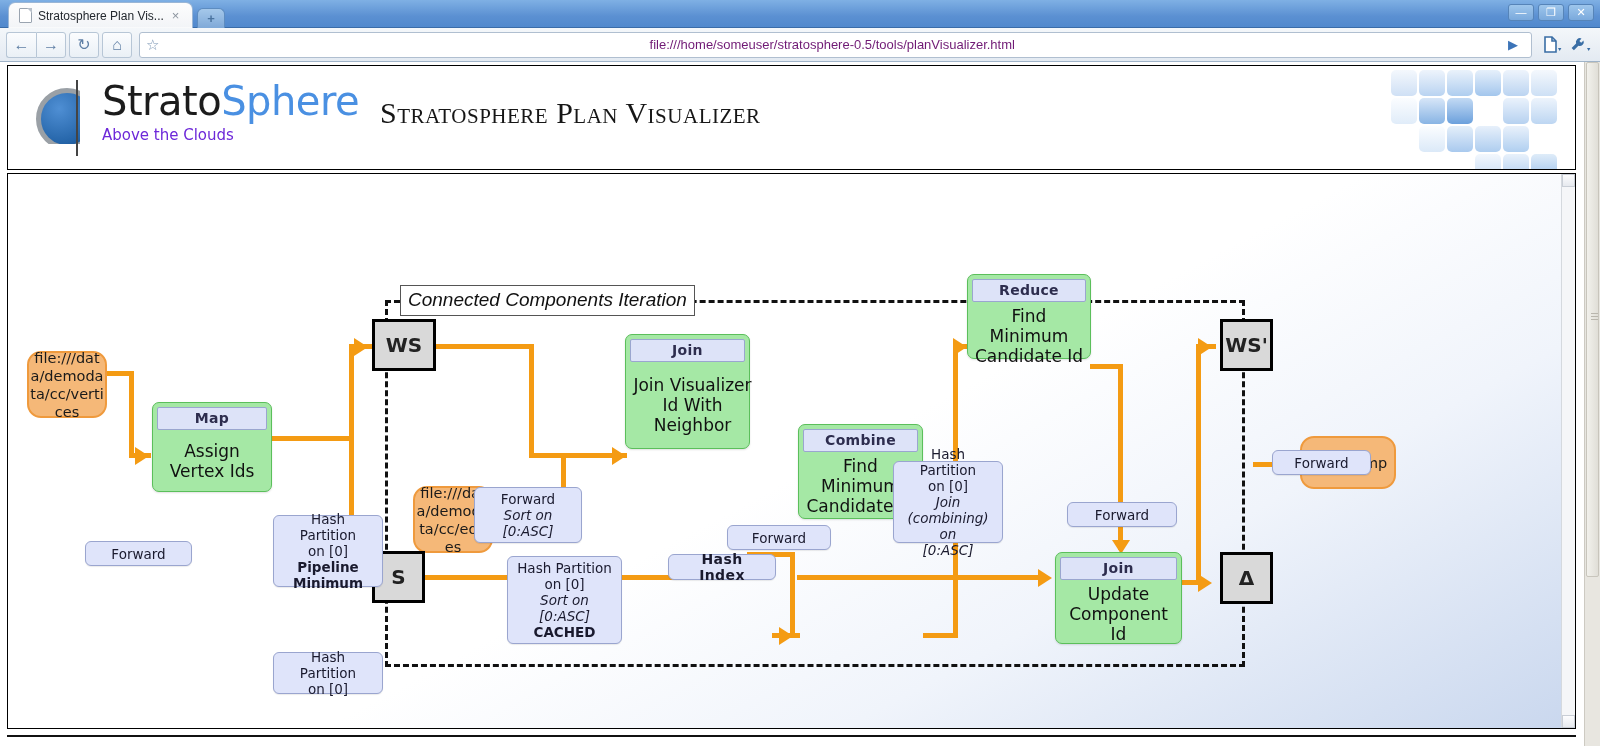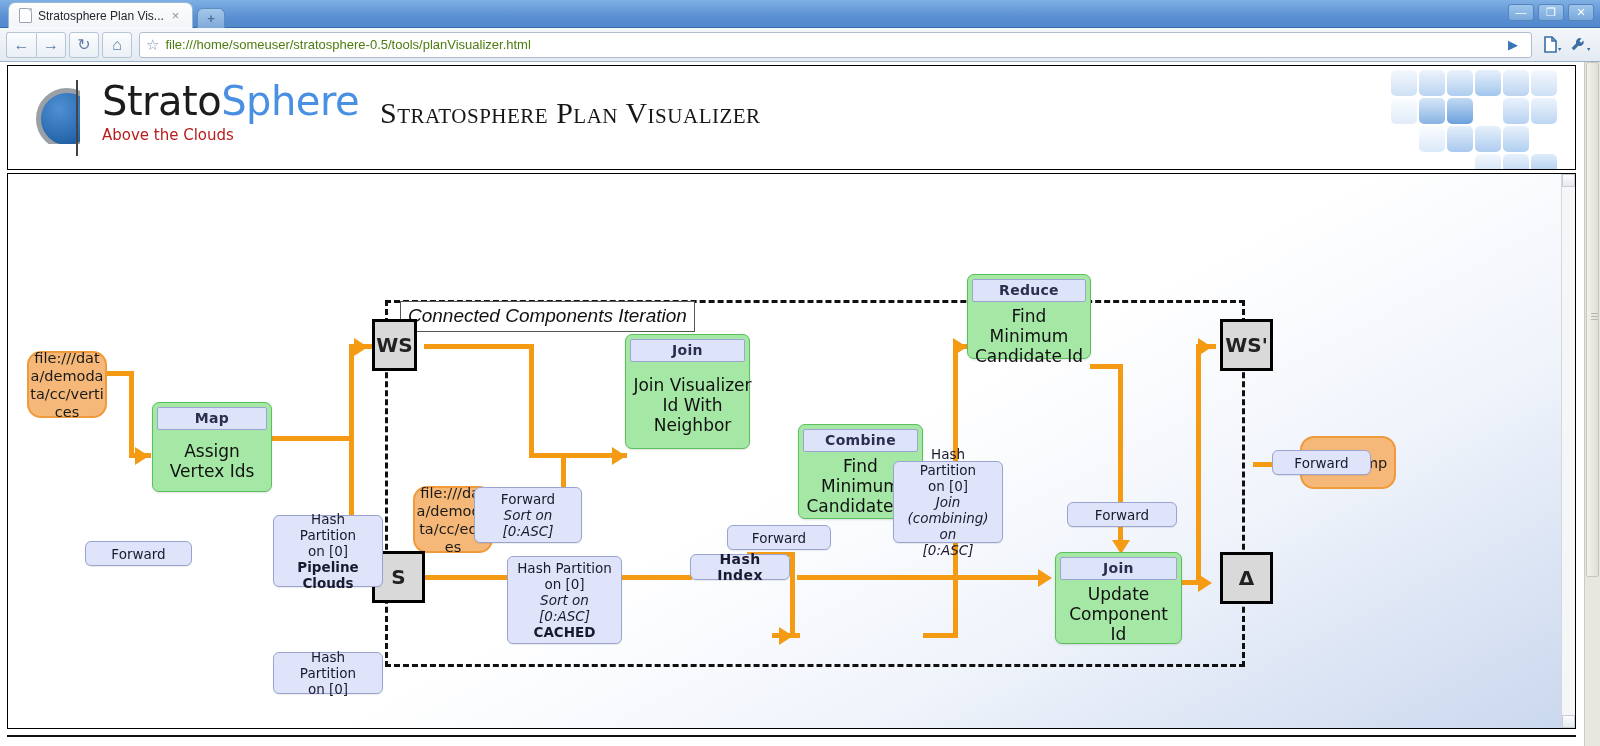--- a/index.html
+++ b/index.html
@@ -105,22 +105,22 @@
     flex: 1;
     height: 26px; margin: 0 4px;
     background: #fff;
     border: 1px solid #b0bfd0;
     border-radius: 3px;
     display: flex; align-items: center;
     padding: 0 4px;
   }
   .star { color: #7d97b5; font-size: 15px; margin: 0 6px 0 2px; }
   .urltext {
-    font-size: 13px; color: #4d7c0f;
-    white-space: nowrap; overflow: hidden; flex: 1;
+    font-size: 13px; color: #701a75;
+    white-space: nowrap; overflow: hidden; flex: 1; text-align: center;
   }
   .go-arrow {
     width: 28px; display:flex; align-items:center; justify-content:center;
     color: #3c74b8; font-size: 13px;
   }
   .tbicon { width: 26px; height: 26px; display: flex; align-items: center; justify-content: center; color: #3a6ea5; }
 
   
   .page {
     position: absolute;
@@ -166,21 +166,21 @@
   .logo-bar {
     position: absolute; left: 48px; top: 0; width: 2px; height: 76px; background: #444;
   }
   .logo-text { margin-left: 22px; position: relative; }
   .logo-title {
     font-size: 40px; line-height: 42px; letter-spacing: -0.5px;
     font-family: "DejaVu Sans", sans-serif;
   }
   .logo-title .s1 { color: #1c1c1c; }
   .logo-title .s2 { color: #4a90e2; }
-  .logo-tag { font-size: 15px; color: #b91c1c; margin-top: 4px; font-family: "DejaVu Sans", sans-serif; }
+  .logo-tag { font-size: 15px; color: #6d28d9; margin-top: 4px; font-family: "DejaVu Sans", sans-serif; }
 
   .app-title {
     position: absolute; left: 372px; top: 30px;
     font-family: "Liberation Serif", serif;
     font-size: 30px; color: #161616;
     letter-spacing: 0.5px;
     font-variant: small-caps;
     white-space: nowrap;
   }
 
@@ -406,21 +406,21 @@
           <div class="sq" style="left:100px; top:88px; width:26px;height:26px;background:linear-gradient(to bottom,#f2f7fd,#c7dcf4);"></div>
           <div class="sq" style="left:128px; top:88px; width:26px;height:26px;background:linear-gradient(to bottom,#e8f1fb,#aecdef);"></div>
           <div class="sq" style="left:156px; top:88px; width:26px;height:26px;background:linear-gradient(to bottom,#dfecf9,#9cc2ec);"></div>
         </div>
       </div>
 
       <div class="canvas-panel">
         <div class="diagram">
 
           <div class="iter-box" style="left:377px; top:126px; width:860px; height:367px;"></div>
-          <div class="iter-label" style="left:392px; top:127px;">Connected Components Iteration</div>
+          <div class="iter-label" style="left:392px; top:111px;">Connected Components Iteration</div>
 
           <div class="edge h" style="left:96px; top:197px; width:30px;"></div>
           <div class="edge v" style="left:121px; top:197px; height:85px;"></div>
           <div class="edge h" style="left:121px; top:279px; width:22px;"></div>
           <div class="arrow right" style="left:127px; top:273px;"></div>
 
           <div class="edge h" style="left:262px; top:262px; width:84px;"></div>
           <div class="edge v" style="left:341px; top:170px; height:180px;"></div>
 
           <div class="edge h" style="left:341px; top:170px; width:24px;"></div>
@@ -495,34 +495,34 @@
           <div class="node node-op" style="left:790px; top:250px; width:125px; height:95px;">
             <div class="op-head">Combine</div>
             <div class="op-body wrap">Find Minimum Candidate Id</div>
           </div>
 
           <div class="node node-op" style="left:1047px; top:378px; width:127px; height:92px;">
             <div class="op-head">Join</div>
             <div class="op-body wrap">Update Component Id</div>
           </div>
 
-          <div class="node node-pseudo" style="left:364px; top:145px; width:45px; height:52px;">WS</div>
+          <div class="node node-pseudo" style="left:364px; top:145px; width:64px; height:52px;">WS</div>
           <div class="node node-pseudo" style="left:364px; top:377px; width:53px; height:52px;">S</div>
           <div class="node node-pseudo" style="left:1212px; top:145px; width:53px; height:52px;">WS'</div>
           <div class="node node-pseudo" style="left:1212px; top:378px; width:53px; height:52px;">Δ</div>
 
           <div class="label-box" style="left:77px; top:367px; width:107px; height:25px;">
             <span>Forward</span>
           </div>
 
           <div class="label-box" style="left:265px; top:341px; width:110px; height:72px;">
             <span>Hash Partition</span>
             <span>on [0]</span>
             <span class="bd">Pipeline</span>
-            <span class="bd">Clouds</span>
+            <span class="bd">Minimum</span>
           </div>
 
           <div class="label-box" style="left:265px; top:478px; width:110px; height:42px;">
             <span>Hash Partition</span>
             <span>on [0]</span>
           </div>
 
           <div class="label-box" style="left:466px; top:313px; width:108px; height:56px;">
             <span>Forward</span>
             <span class="it">Sort on</span>
@@ -546,21 +546,21 @@
             <span>on [0]</span>
             <span class="it">Join</span>
             <span class="it">(combining) on</span>
             <span class="it">[0:ASC]</span>
           </div>
 
           <div class="label-box" style="left:1059px; top:328px; width:110px; height:25px;">
             <span>Forward</span>
           </div>
 
-          <div class="label-box bold-only" style="left:682px; top:525px; width:100px; height:26px; top:380px;">
+          <div class="label-box bold-only" style="left:660px; top:525px; width:108px; height:26px; top:380px;">
             <span>Hash Index</span>
           </div>
 
           <div class="label-box" style="left:1264px; top:276px; width:99px; height:25px;">
             <span>Forward</span>
           </div>
 
         </div>
 
         <div class="canvas-scroll">

